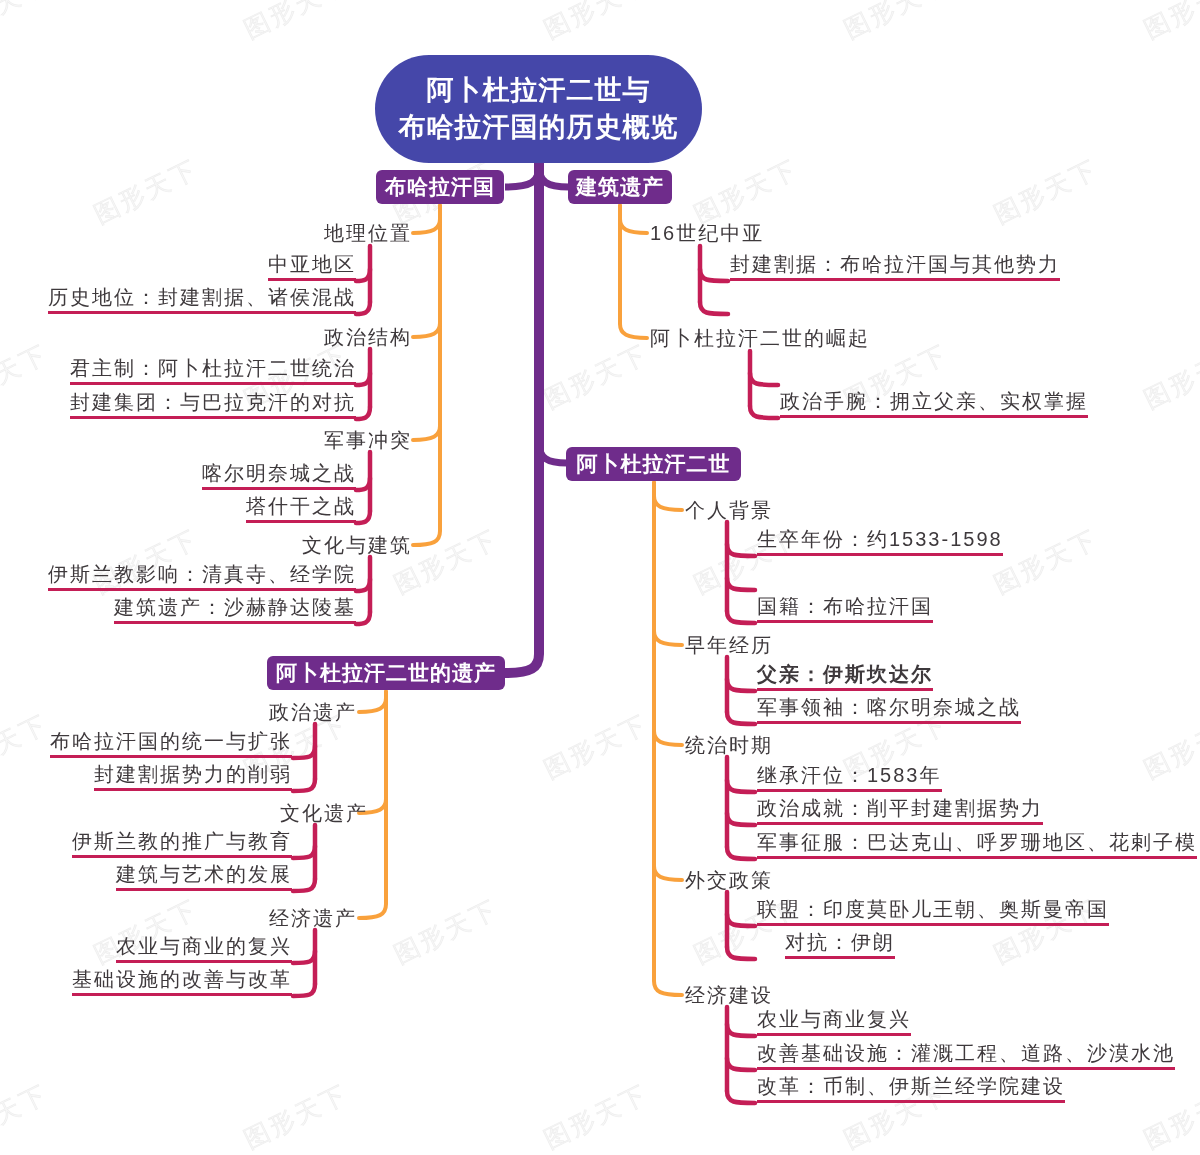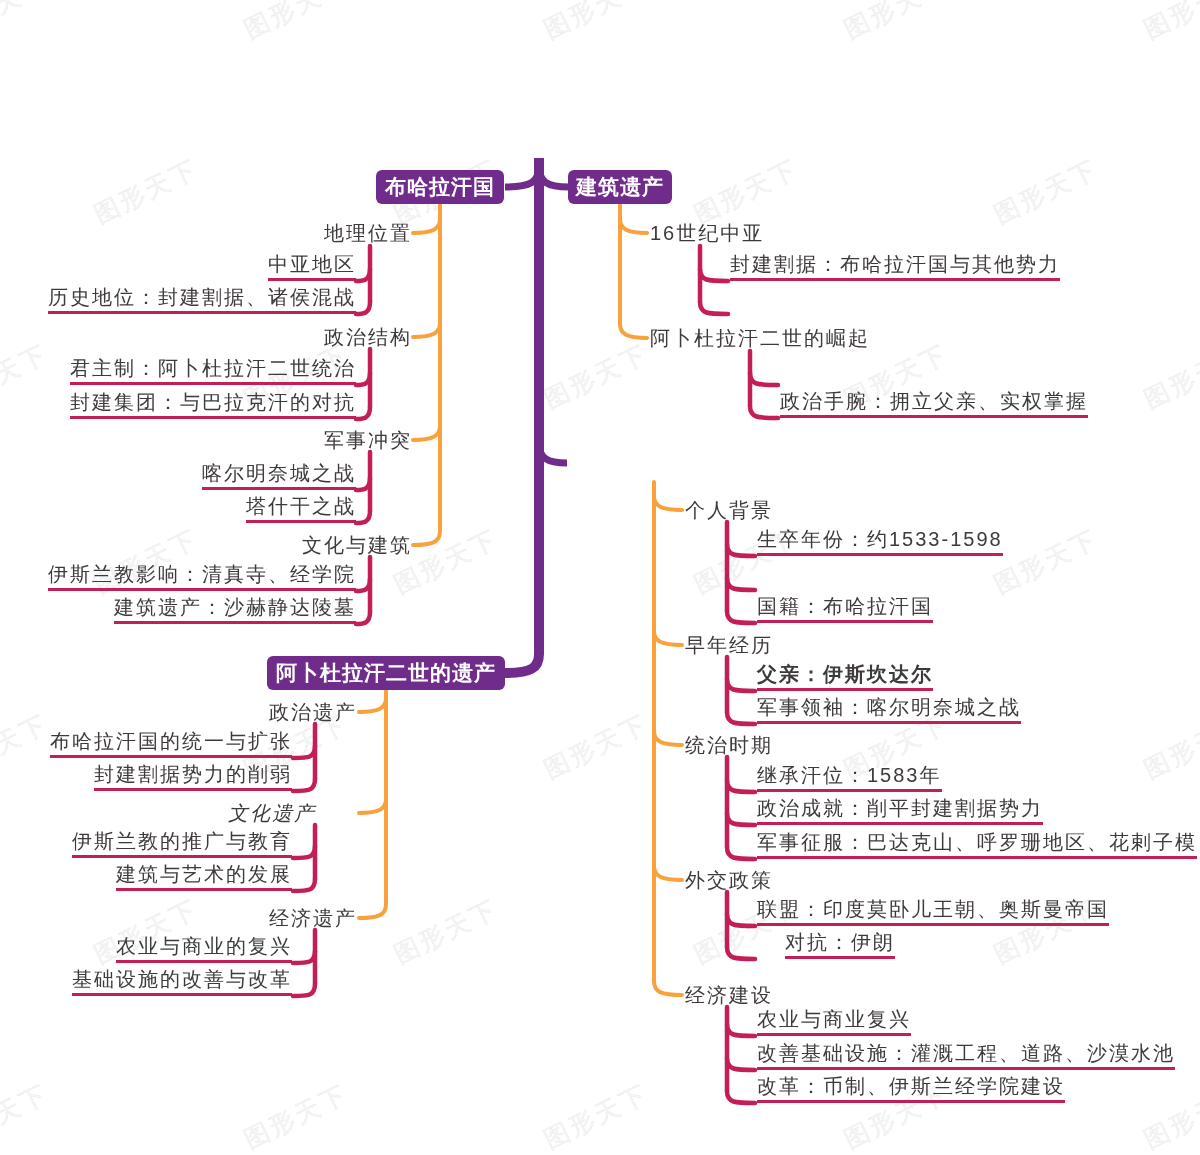--- a/index.html
+++ b/index.html
@@ -134,23 +134,28 @@
     <path class="c" stroke-width="4.5" d="M315,746 C315,758 308,758 293,758"></path>
     <path class="c" stroke-width="4.5" d="M315,779 C315,791 308,791 293,791"></path>
     <path class="c" stroke-width="4.5" d="M315,825 L315,879"></path>
     <path class="c" stroke-width="4.5" d="M315,846 C315,858 308,858 293,858"></path>
     <path class="c" stroke-width="4.5" d="M315,879 C315,891 308,891 293,891"></path>
     <path class="c" stroke-width="4.5" d="M315,930 L315,984"></path>
     <path class="c" stroke-width="4.5" d="M315,951 C315,963 308,963 293,963"></path>
     <path class="c" stroke-width="4.5" d="M315,984 C315,996 308,996 293,996"></path>
   </svg>
 
+  <div class="rootnode">
+    <span>阿卜杜拉汗二世与</span>
+    <span>布哈拉汗国的历史概览</span>
+  </div>
 
   <div class="bbox" style="left:376px;top:170px;width:128px;">布哈拉汗国</div>
   <div class="bbox" style="left:568px;top:170px;width:104px;">建筑遗产</div>
+  <div class="bbox" style="left:566px;top:447px;width:175px;">阿卜杜拉汗二世</div>
   <div class="bbox" style="left:267px;top:656px;width:238px;">阿卜杜拉汗二世的遗产</div>
 
   <div class="topic" style="right:788px;top:220px;">地理位置</div>
   <div class="leaf" style="right:844px;top:253px;">中亚地区</div>
   <div class="leaf" style="right:844px;top:286px;">历史地位：封建割据、诸侯混战</div>
   <div class="topic" style="right:788px;top:324px;">政治结构</div>
   <div class="leaf" style="right:844px;top:357px;">君主制：阿卜杜拉汗二世统治</div>
   <div class="leaf" style="right:844px;top:391px;">封建集团：与巴拉克汗的对抗</div>
   <div class="topic" style="right:788px;top:427px;">军事冲突</div>
   <div class="leaf" style="right:844px;top:462px;">喀尔明奈城之战</div>
@@ -178,20 +183,20 @@
   <div class="leaf" style="left:757px;top:898px;">联盟：印度莫卧儿王朝、奥斯曼帝国</div>
   <div class="leaf" style="left:757px;top:931px;margin-left:28px;">对抗：伊朗</div>
   <div class="topic" style="left:685px;top:982px;">经济建设</div>
   <div class="leaf" style="left:757px;top:1008px;">农业与商业复兴</div>
   <div class="leaf" style="left:757px;top:1042px;">改善基础设施：灌溉工程、道路、沙漠水池</div>
   <div class="leaf" style="left:757px;top:1075px;">改革：币制、伊斯兰经学院建设</div>
 
   <div class="topic" style="right:843px;top:699px;">政治遗产</div>
   <div class="leaf" style="right:908px;top:730px;">布哈拉汗国的统一与扩张</div>
   <div class="leaf" style="right:908px;top:763px;">封建割据势力的削弱</div>
-  <div class="topic" style="right:884px;top:800px;font-style:italic;">文化遗产</div>
+  <div class="topic" style="right:832px;top:800px;">文化遗产</div>
   <div class="leaf" style="right:908px;top:830px;">伊斯兰教的推广与教育</div>
   <div class="leaf" style="right:908px;top:863px;">建筑与艺术的发展</div>
   <div class="topic" style="right:843px;top:905px;">经济遗产</div>
   <div class="leaf" style="right:908px;top:935px;">农业与商业的复兴</div>
   <div class="leaf" style="right:908px;top:968px;">基础设施的改善与改革</div>
 
 </div>
 
 </body></html>

